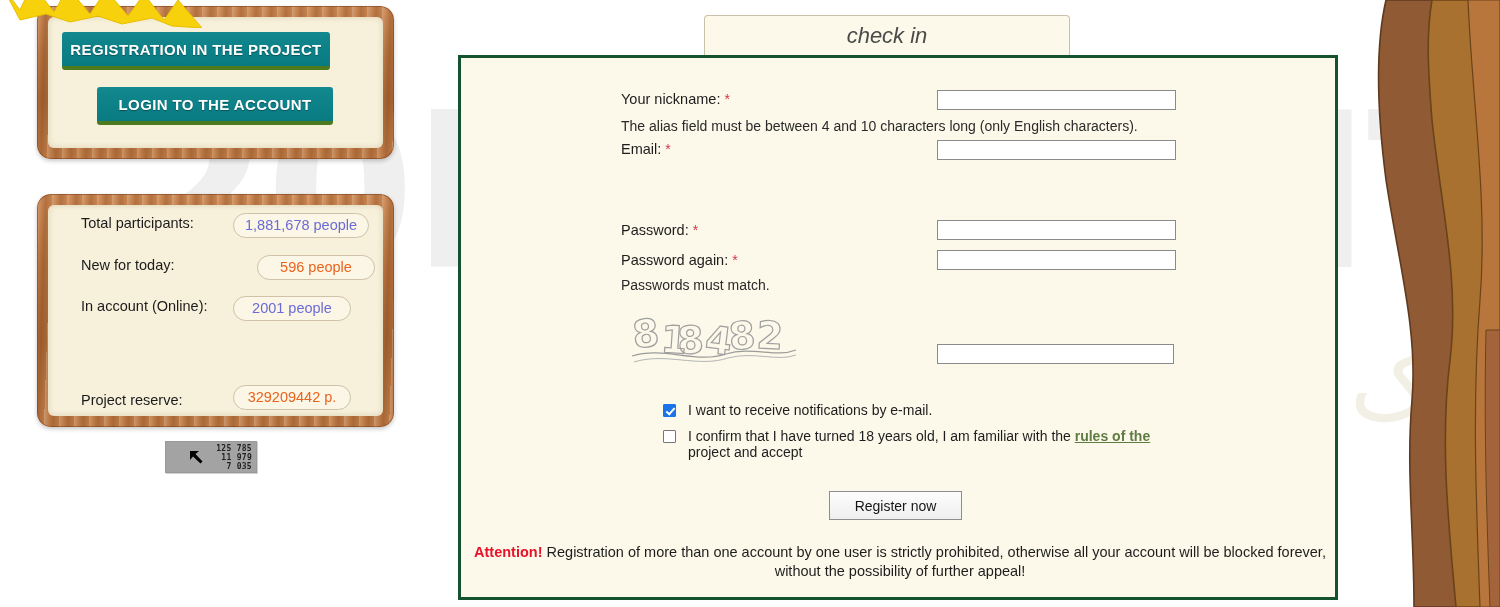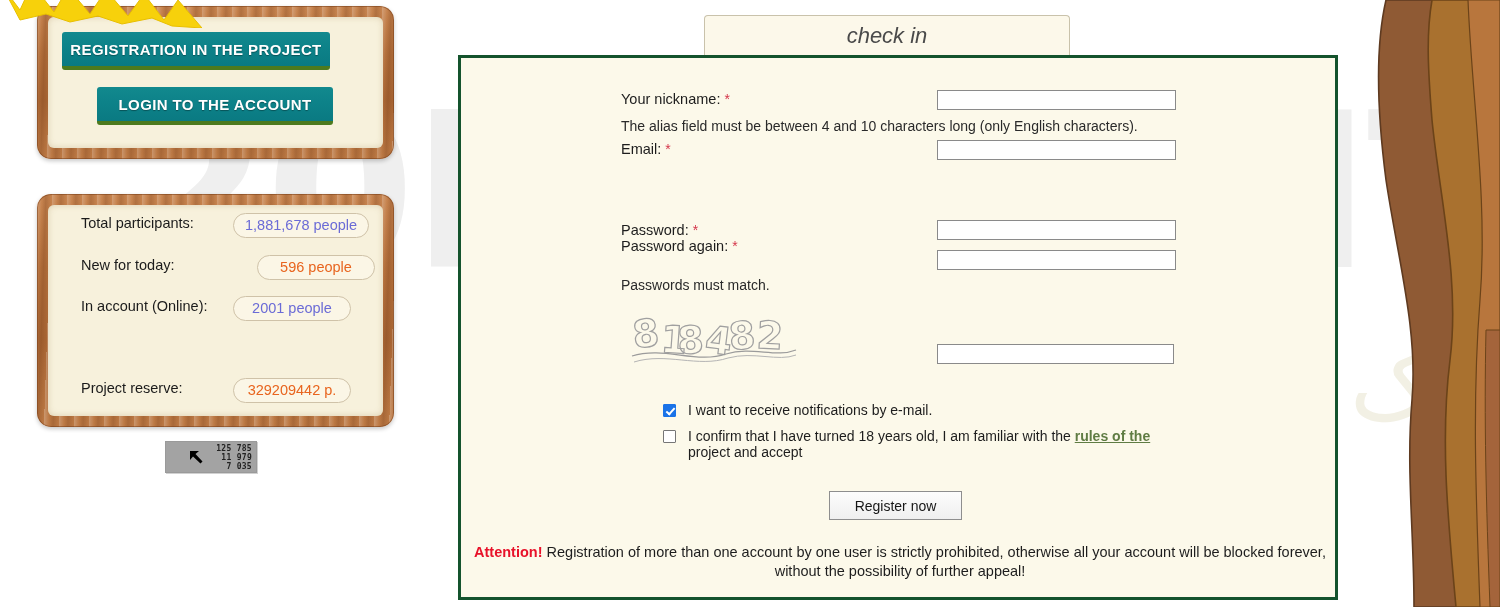--- a/index.html
+++ b/index.html
@@ -276,21 +276,21 @@
         <div class="pill blue">1,881,678 people</div>
       </div>
       <div class="stat-row" style="top:50px;gap:24px;">
         <div class="stat-label">New for today:</div>
         <div class="pill orange">596 people</div>
       </div>
       <div class="stat-row" style="top:91px;">
         <div class="stat-label">In account (Online):</div>
         <div class="pill blue">2001 people</div>
       </div>
-      <div class="stat-row" style="top:173px;">
+      <div class="stat-row" style="top:173px;align-items:flex-end;">
         <div class="stat-label">Project reserve:</div>
         <div class="pill orange">329209442 p.</div>
       </div>
     </div>
   </div>
 </div>
 
 <div id="counter">
   <div id="counter-arrow">
     <svg width="18" height="18" viewBox="0 0 18 18">
@@ -324,21 +324,21 @@
   </div>
   <input class="txtin" style="left: 476px; top: 82px;" type="text" placeholder="">
 
 
   <div class="frm-row" style="left:160px;top:164px;">
     <span class="frm-label">Password:</span>
     <span class="req">*</span>
   </div>
   <input class="txtin" style="left: 476px; top: 162px;" type="password" placeholder="">
 
-  <div class="frm-row" style="left:160px;top:180px;">
+  <div class="frm-row" style="left:160px;top:194px;">
     <span class="frm-label">Password again:</span>
     <span class="req">*</span>
   </div>
   <input class="txtin" style="left: 476px; top: 192px;" type="password" placeholder="">
 
   <div class="hint" style="left:160px;top:219px;">Passwords must match.</div>
 
   <input class="txtin" style="left: 476px; top: 286px; width: 237px;" type="text" placeholder="">
 
   <div class="cbrow" style="left:170px;top:344px;">

